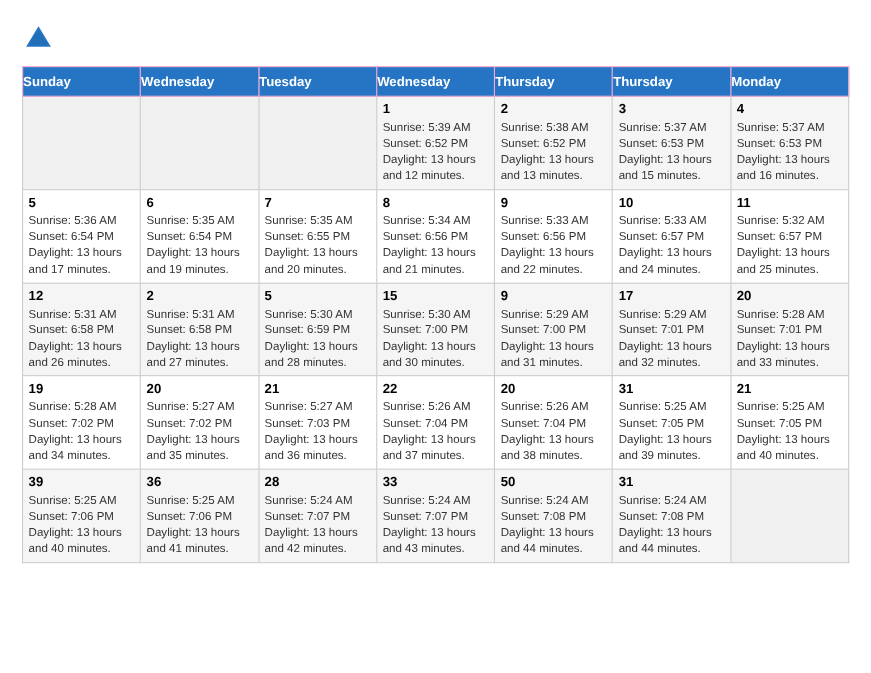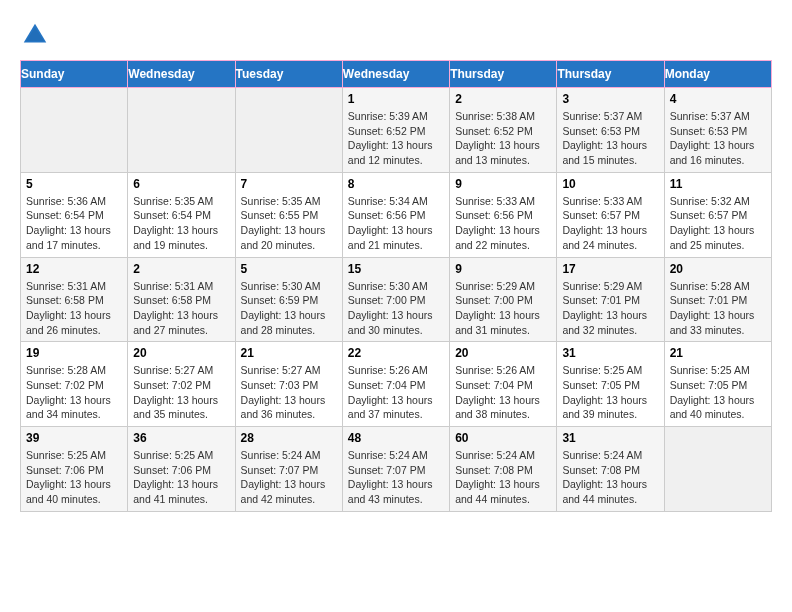--- a/index.html
+++ b/index.html
@@ -239,25 +239,25 @@
         </td>
         <td>
           <span class="day-num">36</span>
           <div class="day-info">Sunrise: 5:25 AM<br>Sunset: 7:06 PM<br>Daylight: 13 hours<br>and 41 minutes.</div>
         </td>
         <td>
           <span class="day-num">28</span>
           <div class="day-info">Sunrise: 5:24 AM<br>Sunset: 7:07 PM<br>Daylight: 13 hours<br>and 42 minutes.</div>
         </td>
         <td>
-          <span class="day-num">48</span>
+          <span class="day-num">33</span>
           <div class="day-info">Sunrise: 5:24 AM<br>Sunset: 7:07 PM<br>Daylight: 13 hours<br>and 43 minutes.</div>
         </td>
         <td>
-          <span class="day-num">60</span>
+          <span class="day-num">50</span>
           <div class="day-info">Sunrise: 5:24 AM<br>Sunset: 7:08 PM<br>Daylight: 13 hours<br>and 44 minutes.</div>
         </td>
         <td>
           <span class="day-num">31</span>
           <div class="day-info">Sunrise: 5:24 AM<br>Sunset: 7:08 PM<br>Daylight: 13 hours<br>and 44 minutes.</div>
         </td>
         <td class="empty-cell"></td>
       </tr>
     </tbody>
 </table>

